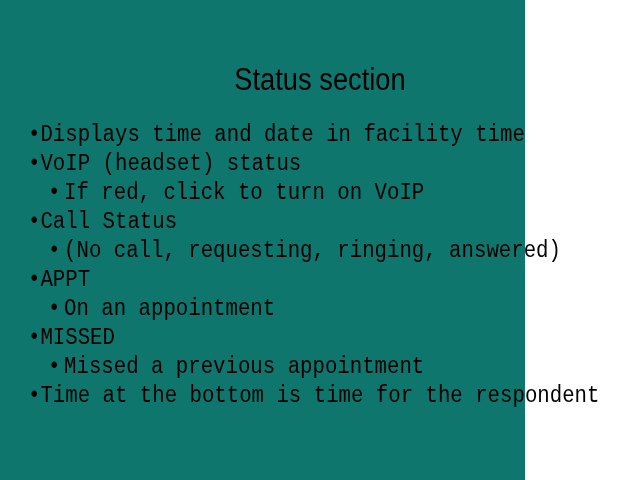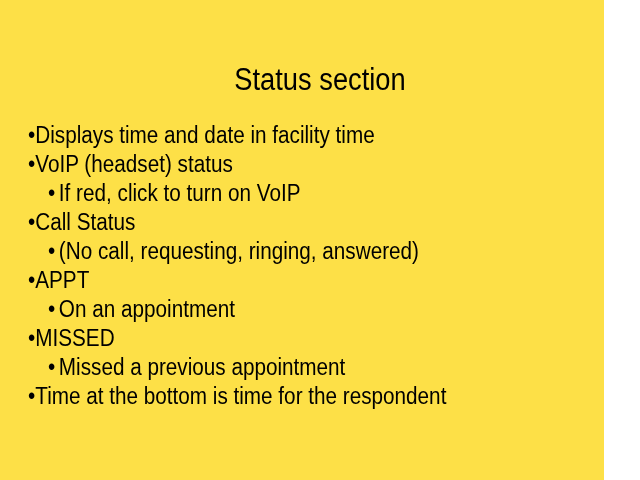--- a/index.html
+++ b/index.html
@@ -13,23 +13,23 @@
     width: 640px;
     height: 480px;
     overflow: hidden;
     font-family: "Liberation Sans", "DejaVu Sans", sans-serif;
     color: #000000;
     -webkit-font-smoothing: none;
   }
 
   .slide {
     position: relative;
-    width: 604px;
+    width: 525px;
     height: 480px;
-    background: #fde047;
+    background: #0f766e;
   }
 
   
   .slide-title {
     position: absolute;
     top: 40px;
     left: 0;
     width: 640px;
     text-align: center;
     font-size: 31px;
@@ -40,20 +40,21 @@
     transform: scaleX(0.88);
     transform-origin: center top;
   }
 
   
   .body-list {
     position: absolute;
     top: 121px;
     left: 28px;
     width: 600px;
+    font-family: Liberation Mono, monospace;
   }
 
   .bullet-line {
     display: block;
     font-size: 23px;
     line-height: 29px;
     font-weight: normal;
     white-space: nowrap;
     transform: scaleX(0.9);
     transform-origin: left top;

